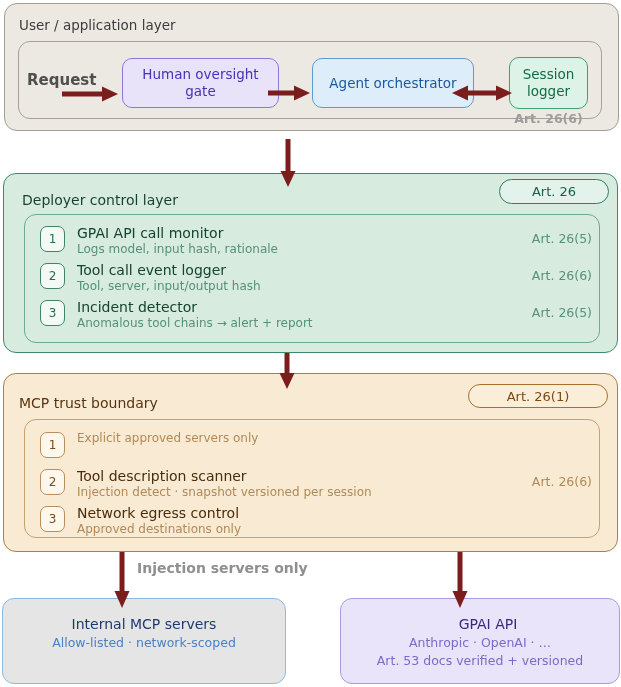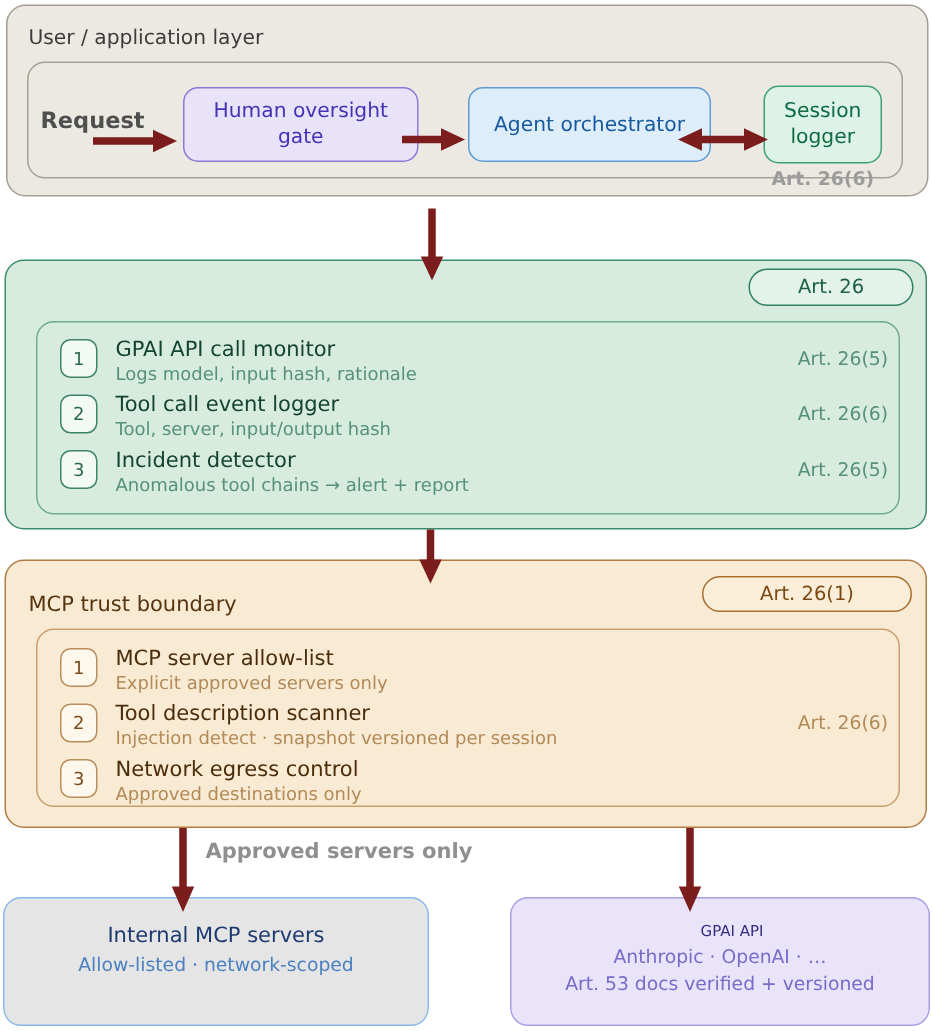--- a/index.html
+++ b/index.html
@@ -47,21 +47,21 @@
   .tan .chip{border:1.2px solid #b98e5d;background:#fdf7ec;color:#7a4d1e;}
   .tan .item-title{color:#4a2c0a;}
   .tan .item-sub,.tan .item-art{color:#b18a58;}
   
   #edge-label{left:137px;top:560px;font-size:14px;font-weight:bold;color:#8f8f8f;}
   .bottom-box{box-sizing:border-box;border-radius:12px;text-align:center;padding-top:17px;}
   #internal-box{left:2px;top:598px;width:284px;height:86px;background:#e5e5e5;border:1.5px solid #8bb9e6;}
   #internal-box .bb-title{font-size:14px;color:#1d3a70;}
   #internal-box .bb-sub{font-size:12.5px;color:#4b80c2;margin-top:3px;}
   #gpai-box{left:340px;top:598px;width:280px;height:86px;background:#e9e4fa;border:1.5px solid #aa9ce2;}
-  #gpai-box .bb-title{font-size:10px;color:#352a80;padding-left:16px;}
+  #gpai-box .bb-title{font-size:14px;color:#352a80;padding-left:16px;}
   #gpai-box .bb-sub{font-size:12.5px;color:#7a6bc8;margin-top:3px;}
   
   #arrows{position:absolute;left:0;top:0;width:621px;height:687px;pointer-events:none;z-index:10;}
   .arrow{fill:#7b1d1d;stroke:none;}
 </style>
 </head>
 <body>
 
 <div id="user-layer" class="abs layer">
   <div class="abs layer-title">User / application layer</div>
@@ -73,20 +73,21 @@
   <div id="node-orch" class="abs node">
     <span>Agent orchestrator</span>
   </div>
   <div id="node-session" class="abs node">
     <span>Session logger</span>
   </div>
   <div id="art-session" class="abs art-gray">Art. 26(6)</div>
 </div>
 
 <div id="deployer-layer" class="abs layer">
+  <div class="abs layer-title">Deployer control layer</div>
   <div id="deployer-badge" class="abs badge">Art. 26</div>
   <div id="deployer-inner" class="abs"></div>
 
   <div class="item-row green" style="top:51px;">
     <div class="chip">1</div>
     <div class="item-texts">
       <div class="item-title">GPAI API call monitor</div>
       <div class="item-sub">Logs model, input hash, rationale</div>
     </div>
     <div class="item-art">Art. 26(5)</div>
@@ -110,21 +111,20 @@
 </div>
 
 <div id="mcp-layer" class="abs layer">
   <div class="abs layer-title">MCP trust boundary</div>
   <div id="mcp-badge" class="abs badge">Art. 26(1)</div>
   <div id="mcp-inner" class="abs"></div>
 
   <div class="item-row tan" style="top:57px;">
     <div class="chip">1</div>
     <div class="item-texts">
-      <div class="item-title">MCP server allow-list</div>
       <div class="item-sub">Explicit approved servers only</div>
     </div>
     <div class="item-art"></div>
   </div>
   <div class="item-row tan" style="top:94px;">
     <div class="chip">2</div>
     <div class="item-texts">
       <div class="item-title">Tool description scanner</div>
       <div class="item-sub">Injection detect · snapshot versioned per session</div>
     </div>
@@ -133,21 +133,21 @@
   <div class="item-row tan" style="top:131px;">
     <div class="chip">3</div>
     <div class="item-texts">
       <div class="item-title">Network egress control</div>
       <div class="item-sub">Approved destinations only</div>
     </div>
     <div class="item-art"></div>
   </div>
 </div>
 
-<div id="edge-label" class="abs">Approved servers only</div>
+<div id="edge-label" class="abs">Injection servers only</div>
 
 <div id="internal-box" class="abs bottom-box">
   <div class="bb-title">Internal MCP servers</div>
   <div class="bb-sub">Allow-listed · network-scoped</div>
 </div>
 
 <div id="gpai-box" class="abs bottom-box">
   <div class="bb-title">GPAI API</div>
   <div class="bb-sub">Anthropic · OpenAI · …</div>
   <div class="bb-sub">Art. 53 docs verified + versioned</div>

